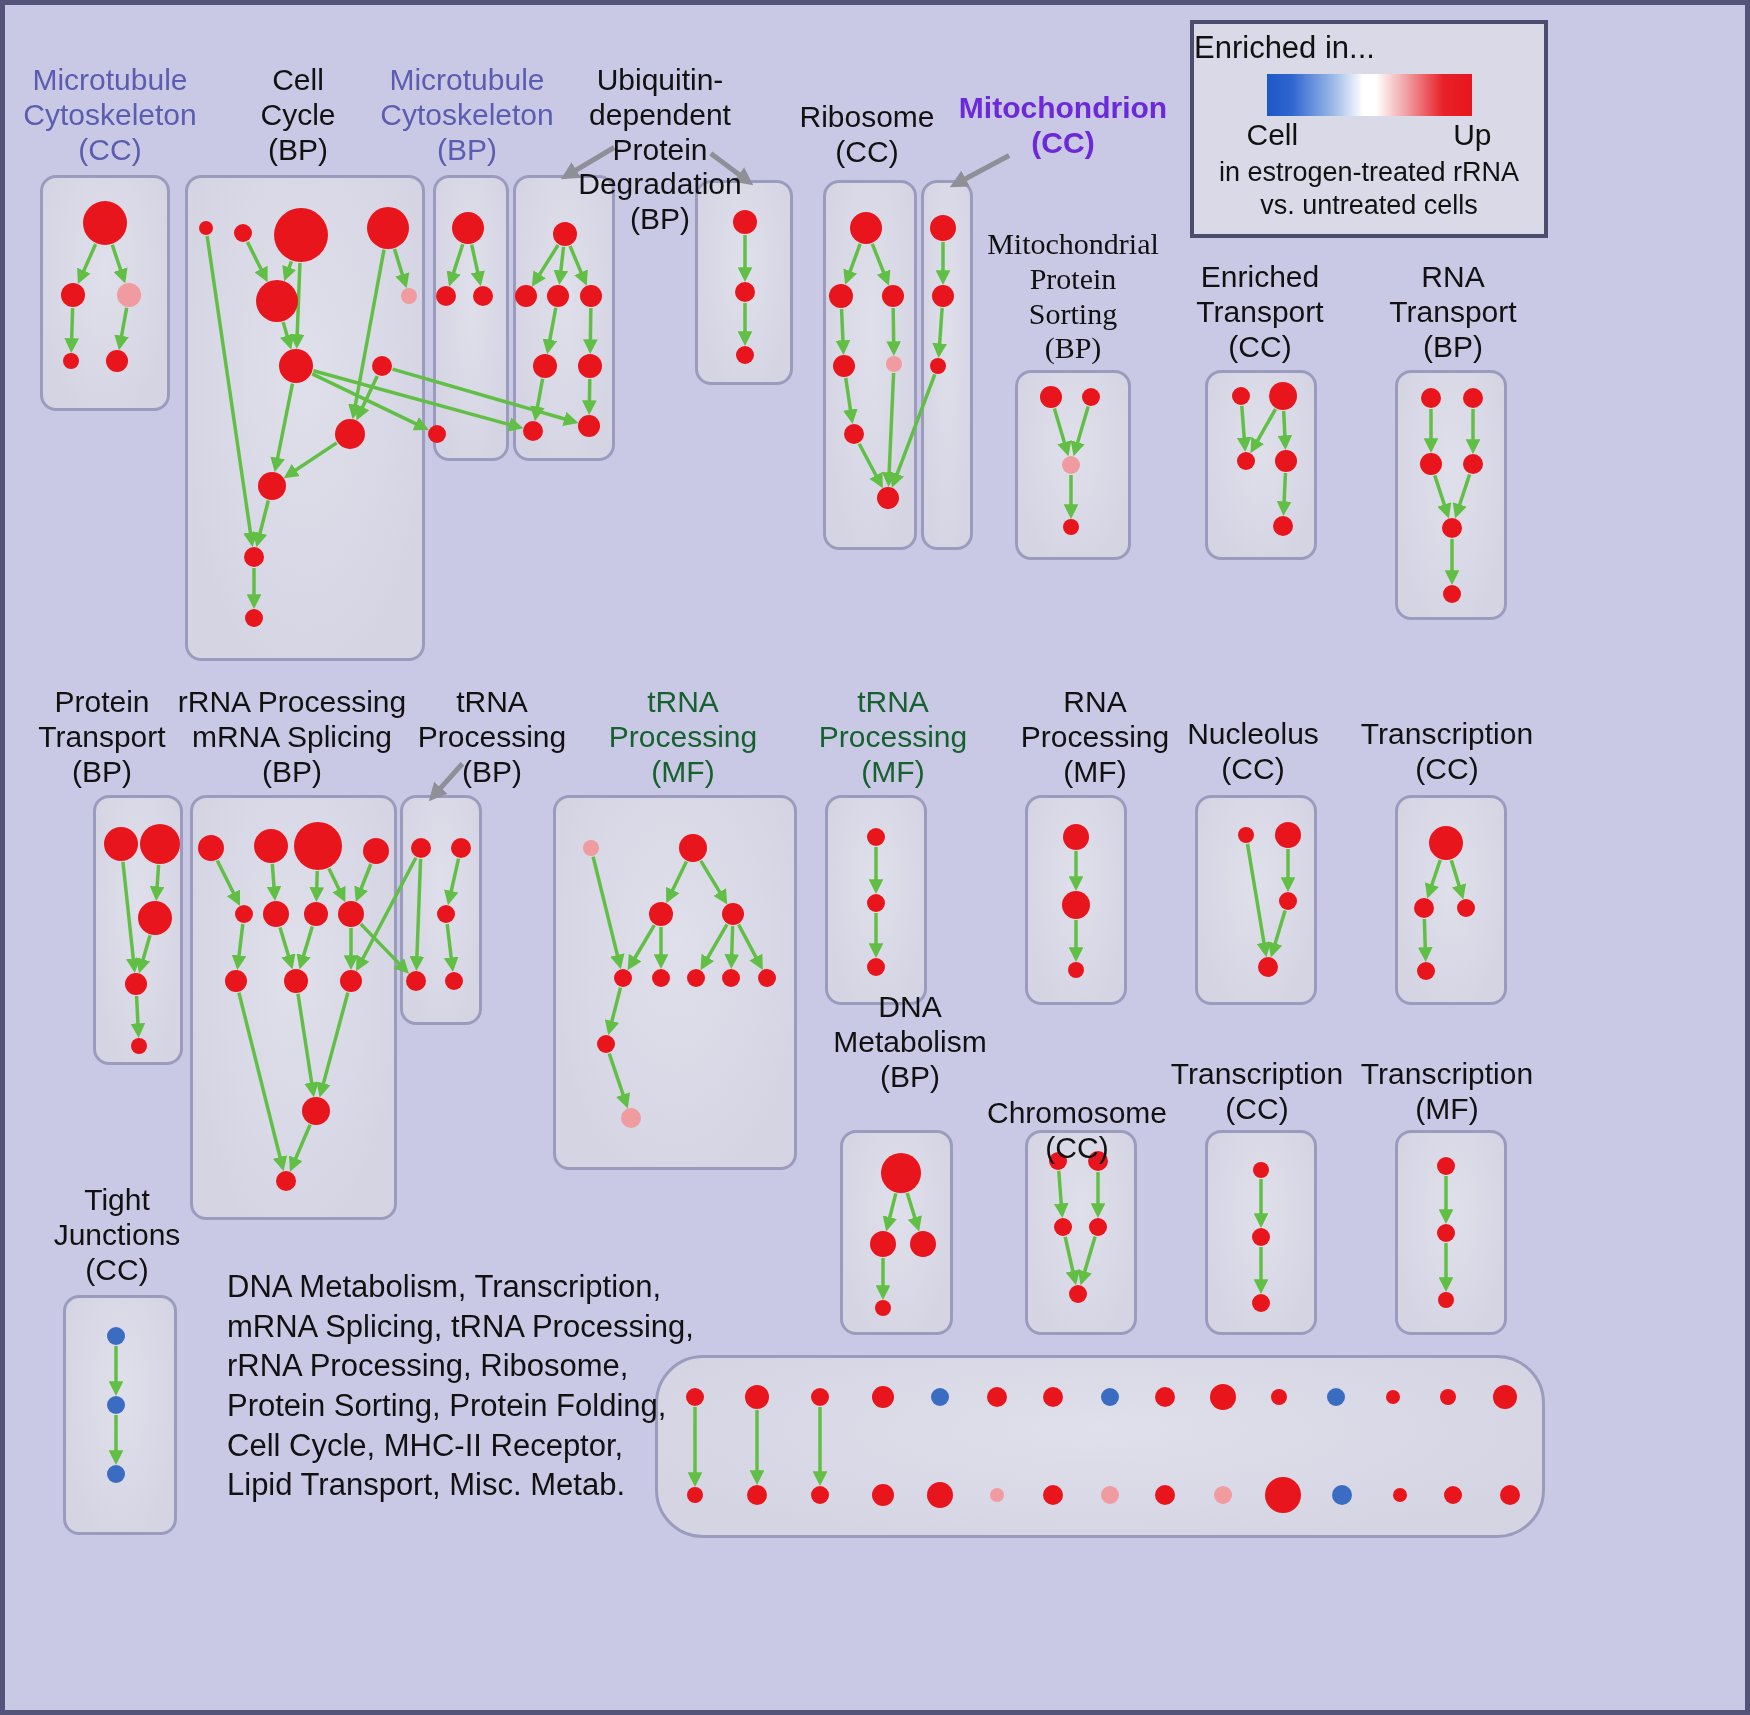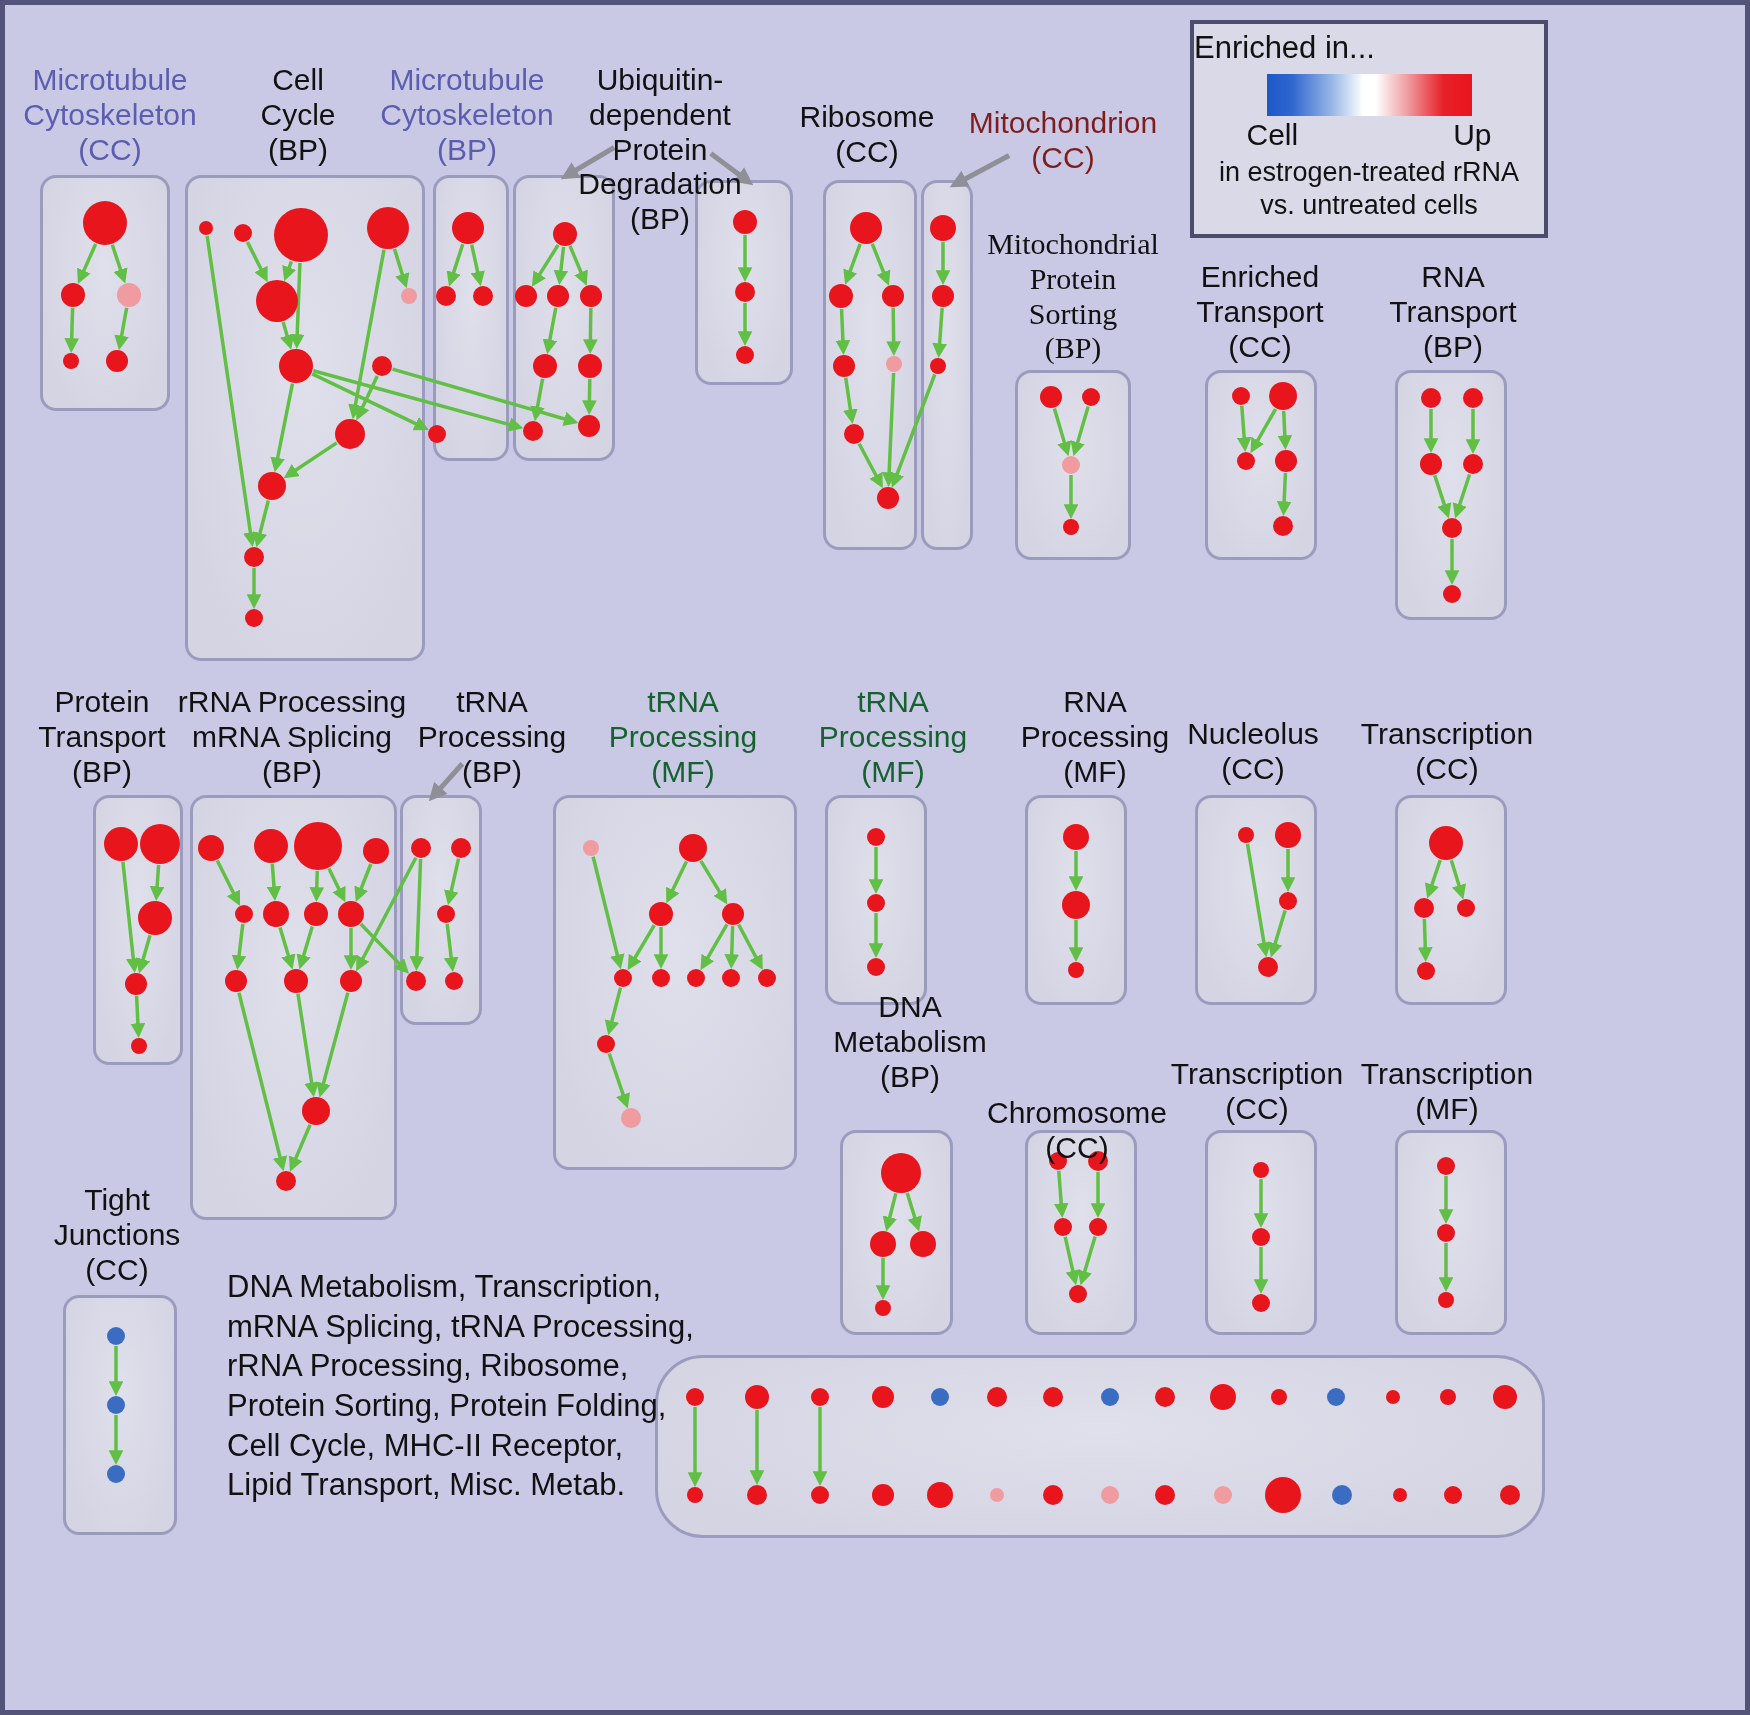--- a/index.html
+++ b/index.html
@@ -399,21 +399,21 @@
       <div class="cluster-label" style="left: 262px; top: 58px; color: rgb(92, 92, 176);">Microtubule
 Cytoskeleton
 (BP)</div>
       <div class="cluster-label" style="left: 455px; top: 58px; color: rgb(17, 17, 17);">Ubiquitin-
 dependent
 Protein
 Degradation
 (BP)</div>
       <div class="cluster-label" style="left: 662px; top: 95px; color: rgb(17, 17, 17);">Ribosome
 (CC)</div>
-      <div class="cluster-label" style="left: 858px; top: 101px; color: #7f1d1d;">Mitochondrion
+      <div class="cluster-label" style="left: 858px; top: 86px; color: #6d28d9; font-weight: bold;">Mitochondrion
 (CC)</div>
       <div class="cluster-label" style="left: 868px; top: 222px; color: rgb(17, 17, 17); font-family: Liberation Serif, serif;">Mitochondrial
 Protein
 Sorting
 (BP)</div>
       <div class="cluster-label" style="left: 1055px; top: 255px; color: rgb(17, 17, 17);">Enriched
 Transport
 (CC)</div>
       <div class="cluster-label" style="left: 1248px; top: 255px; color: rgb(17, 17, 17);">RNA
 Transport

